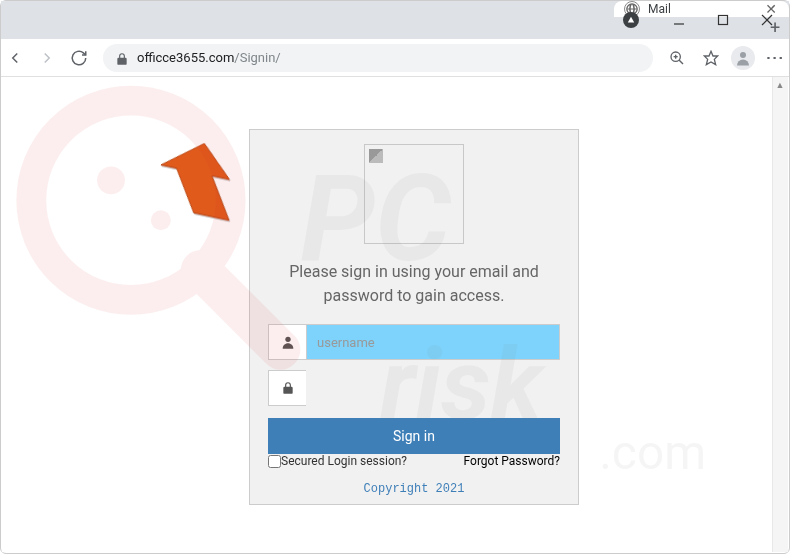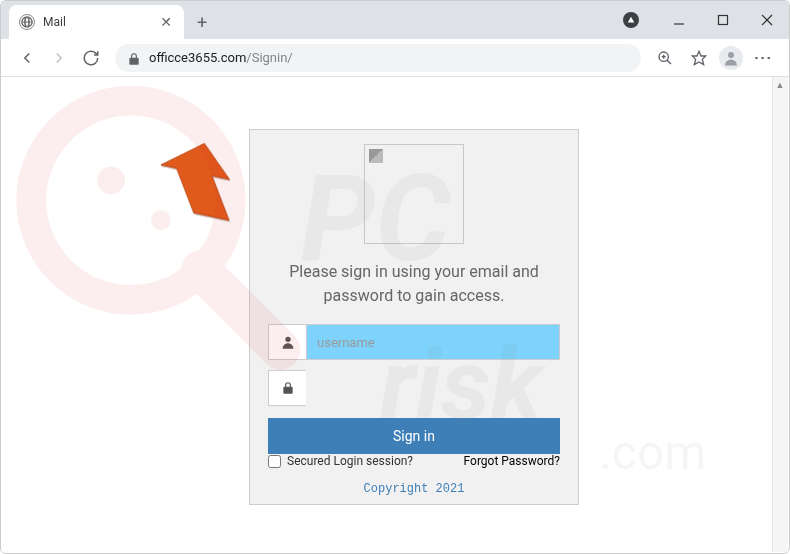--- a/index.html
+++ b/index.html
@@ -1,33 +1,33 @@
 <!DOCTYPE html>
 <html><head>
 <meta charset="utf-8">
 <style>
 * { margin: 0; padding: 0; box-sizing: border-box; font-family: -apple-system, BlinkMacSystemFont, "Segoe UI", Roboto, Arial, sans-serif; }
 body { width: 790px; height: 554px; background: #fff; position: relative; overflow: hidden; }
 
 
 .browser-window { width: 100%; height: 100%; border: 1px solid #ccc; border-radius: 6px; background: #fff; position: relative; }
-.tab-bar { height: 38px; background: #dee1e6; display: flex; align-items: flex-end; padding-left: 8px; }
+.tab-bar { height: 38px; background: #dee1e6; display: flex; align-items: flex-end; padding-left: 8px; flex-direction: column; }
 .tab { background: #fff; height: 34px; width: 175px; border-radius: 8px 8px 0 0; display: flex; align-items: center; padding: 0 10px; gap: 8px; position: relative; }
 .tab-favicon { width: 16px; height: 16px; border: 1px solid #888; border-radius: 50%; display: flex; align-items: center; justify-content: center; }
 .tab-favicon svg { width: 14px; height: 14px; fill: #666; }
 .tab-title { font-size: 12px; color: #3c4043; flex: 1; overflow: hidden; }
 .tab-close { width: 16px; height: 16px; display: flex; align-items: center; justify-content: center; color: #666; font-size: 14px; cursor: pointer; }
 .new-tab-btn { width: 28px; height: 28px; display: flex; align-items: center; justify-content: center; color: #5f6368; font-size: 18px; margin-left: 4px; margin-bottom: 3px; cursor: pointer; }
 .window-controls { position: absolute; right: 0; top: 0; height: 38px; display: flex; align-items: center; }
 .win-badge { width: 16px; height: 16px; border-radius: 50%; background: #3c4043; margin-right: 18px; display: flex; align-items: center; justify-content: center; }
 .win-badge svg { width: 8px; height: 8px; fill: #fff; }
 .win-btn { width: 44px; height: 30px; display: flex; align-items: center; justify-content: center; color: #5f6368; cursor: pointer; }
 .win-btn svg { stroke: #333; fill: none; }
 
-.toolbar { height: 38px; background: #fff; border-bottom: 1px solid #e0e0e0; display: flex; align-items: center; padding: 0 12px; gap: 4px; }
+.toolbar { height: 38px; background: #fff; border-bottom: 1px solid #e0e0e0; display: flex; align-items: center; padding: 0 0; gap: 4px; }
 .nav-btn { width: 28px; height: 28px; display: flex; align-items: center; justify-content: center; color: #5f6368; cursor: pointer; border-radius: 50%; }
 .nav-btn.disabled { color: #bdc1c6; }
 .address-bar { flex: 1; height: 28px; background: #f1f3f4; border-radius: 14px; display: flex; align-items: center; padding: 0 12px; gap: 8px; margin: 0 6px; }
 .lock-icon { width: 14px; height: 14px; color: #5f6368; }
 .url-text { font-size: 13px; color: #202124; }
 .url-path { color: #80868b; }
 .toolbar-right { display: flex; align-items: center; gap: 6px; margin-left: auto; }
 .tb-icon { width: 28px; height: 28px; display: flex; align-items: center; justify-content: center; color: #5f6368; cursor: pointer; }
 .avatar { width: 24px; height: 24px; border-radius: 50%; background: #e8eaed; display: flex; align-items: center; justify-content: center; }
 .dots-menu { font-size: 18px; color: #5f6368; writing-mode: vertical-lr; }
@@ -41,21 +41,21 @@
 .login-card { position: absolute; left: 247px; top: 52px; width: 330px; background: #f1f1f1; border: 1px solid #ccc; padding: 14px 18px 8px; }
 .broken-img { width: 100px; height: 100px; border: 1px solid #c8c8c8; margin: 0 auto 16px; display: block; position: relative; }
 .broken-img::before { content: ""; position: absolute; top: 4px; left: 4px; width: 14px; height: 14px; background: linear-gradient(135deg,#999 50%,#bbb 50%); }
 .signin-msg { text-align: center; font-size: 16px; color: #666; line-height: 1.5; margin-bottom: 16px; }
 .input-group { display: flex; margin-bottom: 10px; }
 .input-addon { width: 38px; height: 36px; background: #fff; border: 1px solid #ccc; border-right: none; display: flex; align-items: center; justify-content: center; color: #555; }
 .input-field { flex: 1; height: 36px; border: 1px solid #ccc; padding: 0 10px; font-size: 13px; color: #555; background: #7dd3fc; outline: none; }
 .input-field::placeholder { color: #999; }
 .signin-btn { width: 100%; height: 36px; background: #3f7fb8; color: #fff; border: none; font-size: 14px; cursor: pointer; margin-top: 2px; }
 .card-row { display: flex; justify-content: space-between; align-items: center; margin-bottom: 14px; font-size: 12px; }
-.checkbox-wrap { display: flex; align-items: flex-end; gap: 6px; color: #333; }
+.checkbox-wrap { display: flex; align-items: flex-end; color: #333; }
 .checkbox-wrap input { width: 13px; height: 13px; }
 .forgot-link { color: #000000; text-decoration: none; cursor: pointer; }
 .copyright { text-align: center; font-size: 12px; color: #3f7fb8; font-family: Liberation Mono, monospace; }
 
 
 .arrow-annotation { position: absolute; left: 156px; top: 66px; pointer-events: none; }
 
 
 .watermark { position: absolute; top: 0; left: 0; width: 100%; height: 100%; pointer-events: none; opacity: 0.08; }
 </style>

